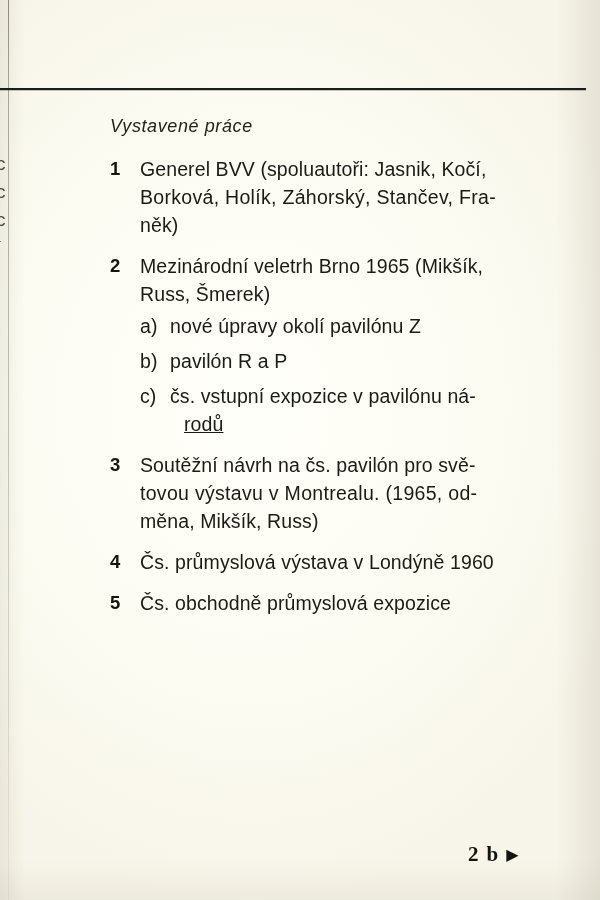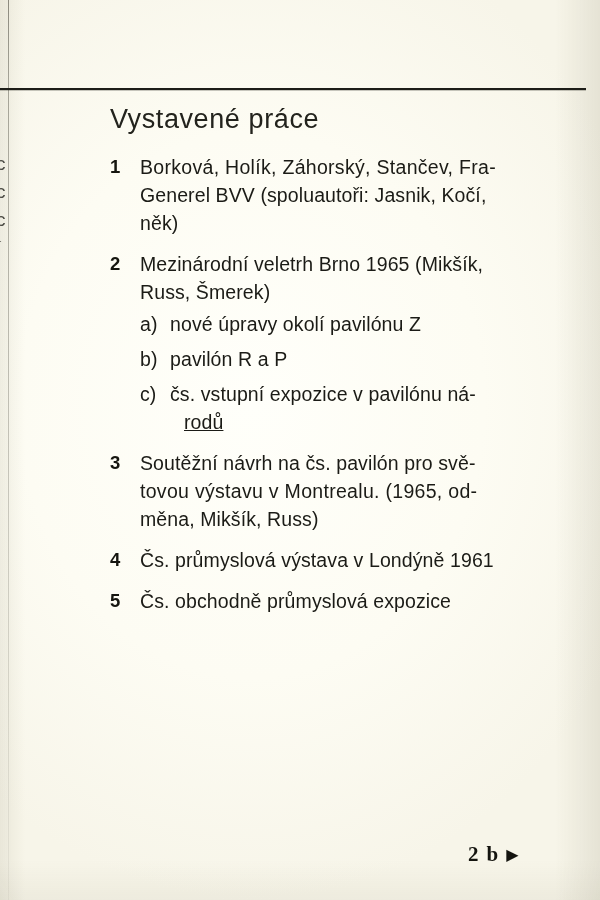--- a/index.html
+++ b/index.html
@@ -78,26 +78,27 @@
 
   
   #content {
     position: absolute;
     left: 110px;
     top: 104px;
     width: 448px;
   }
 
   #doc-title {
-    font-size: 27px;
+    font-size: 18px;
     font-weight: 400;
     letter-spacing: 0.6px;
     color: #23231d;
-    margin: 0 0 18px 0;
+    margin: 12px 0 18px 0;
     font-family: "Liberation Sans", sans-serif;
+    font-style: italic;
   }
 
   ol#work-list {
     list-style: none;
     margin: 0;
     padding: 0;
   }
 
   li.work-item {
     position: relative;
@@ -195,22 +196,22 @@
   <div id="top-rule"></div>
 
   <div id="content">
 
     <h1 id="doc-title">Vystavené práce</h1>
 
     <ol id="work-list">
         <li class="work-item">
           <span class="item-num">1</span>
           <span class="item-lines">
+            <span class="item-line">Generel BVV (spoluautoři: Jasnik, Kočí,</span>
             <span class="item-line stretch-lite">Borková, Holík, Záhorský, Stančev, Fra-</span>
-            <span class="item-line">Generel BVV (spoluautoři: Jasnik, Kočí,</span>
             <span class="item-line">něk)</span>
           </span>
         </li>
         <li class="work-item">
           <span class="item-num">2</span>
           <span class="item-lines">
             <span class="item-line">Mezinárodní veletrh Brno 1965 (Mikšík,</span>
             <span class="item-line">Russ, Šmerek)</span>
           </span>
           <ol class="sub-list">
@@ -233,21 +234,21 @@
           <span class="item-num">3</span>
           <span class="item-lines">
             <span class="item-line">Soutěžní návrh na čs. pavilón pro svě-</span>
             <span class="item-line stretch-lite">tovou výstavu v Montrealu. (1965, od-</span>
             <span class="item-line">měna, Mikšík, Russ)</span>
           </span>
         </li>
         <li class="work-item">
           <span class="item-num">4</span>
           <span class="item-lines">
-            <span class="item-line">Čs. průmyslová výstava v Londýně 1961</span>
+            <span class="item-line">Čs. průmyslová výstava v Londýně 1960</span>
           </span>
         </li>
         <li class="work-item">
           <span class="item-num">5</span>
           <span class="item-lines">
             <span class="item-line">Čs. obchodně průmyslová expozice</span>
           </span>
         </li>
       </ol>
 

